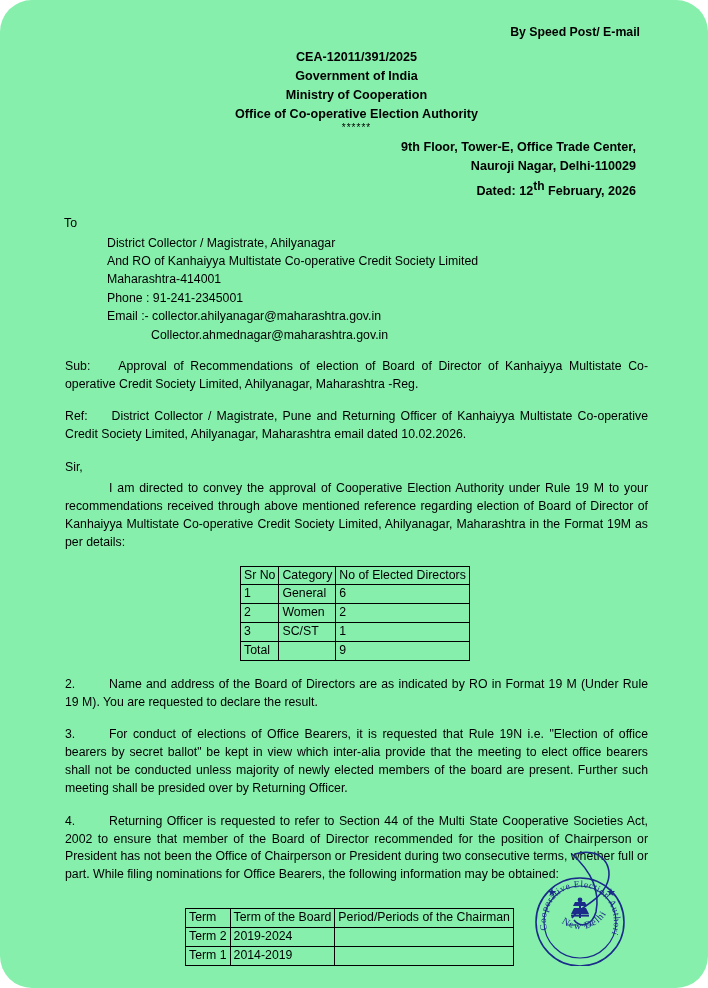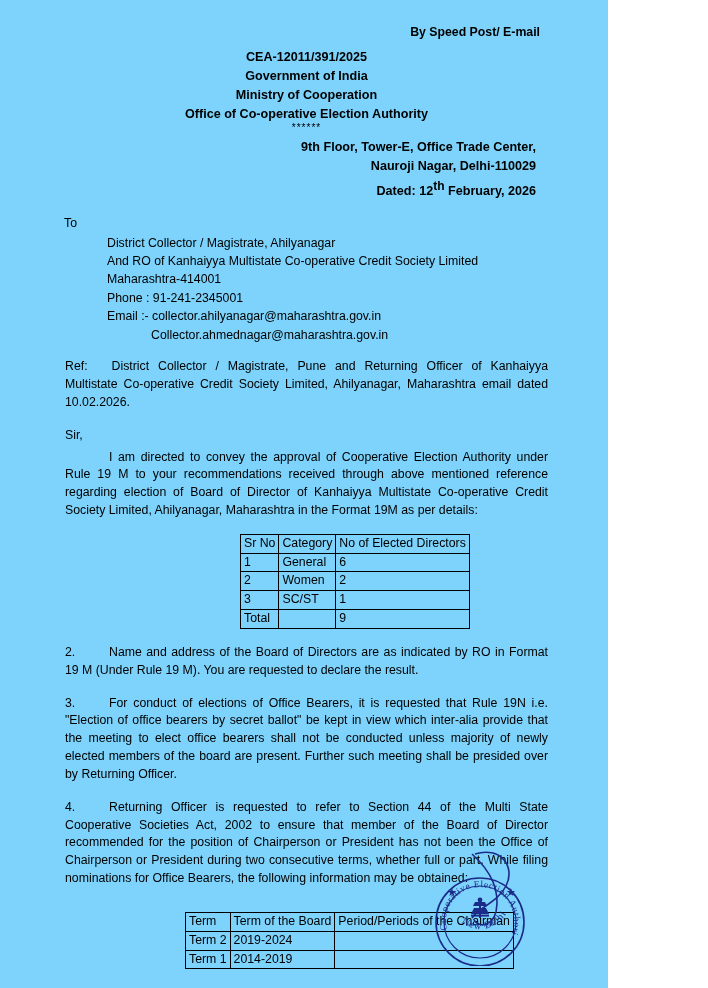--- a/index.html
+++ b/index.html
@@ -6,28 +6,29 @@
     margin: 0;
     padding: 0;
     background: #ffffff;
   }
   body {
     font-family: "Liberation Sans", sans-serif;
     color: #000000;
   }
   .page {
     position: relative;
-    width: 608px;
+    width: 708px;
     height: 988px;
-    background: #7dd3fc;
+    background: #86efac;
     overflow: hidden;
     box-sizing: border-box;
     padding: 20px 60px 0 65px;
     font-size: 12.3px;
     line-height: 1.45;
+    border-radius: 32px;
   }
   .speedpost {
     text-align: right;
     font-weight: bold;
     font-size: 12.3px;
     margin: 4px 8px 6px 0;
   }
   .hdr-center {
     text-align: center;
     font-weight: bold;
@@ -156,20 +157,23 @@
   <div class="to-label">To</div>
   <div class="to-block">
     <div>District Collector / Magistrate, Ahilyanagar</div>
     <div>And RO of Kanhaiyya Multistate Co-operative Credit Society Limited</div>
     <div>Maharashtra-414001</div>
     <div>Phone : 91-241-2345001</div>
     <div>Email :- collector.ahilyanagar@maharashtra.gov.in</div>
     <div class="indent-email">Collector.ahmednagar@maharashtra.gov.in</div>
   </div>
 
+  <div class="para sub-line">
+    <span>Sub:</span><span class="tab-sub"></span><span>Approval of Recommendations of election of Board of Director of Kanhaiyya Multistate Co-operative Credit Society Limited, Ahilyanagar, Maharashtra -Reg.</span>
+  </div>
 
   <div class="para ref-line">
     <span>Ref:</span><span class="tab-ref"></span><span>District Collector / Magistrate, Pune and Returning Officer of Kanhaiyya Multistate Co-operative Credit Society Limited, Ahilyanagar, Maharashtra email dated 10.02.2026.</span>
   </div>
 
   <div class="sir">Sir,</div>
 
   <div class="body-para">I am directed to convey the approval of Cooperative Election Authority under Rule 19 M to your recommendations received through above mentioned reference regarding election of Board of Director of Kanhaiyya Multistate Co-operative Credit Society Limited, Ahilyanagar, Maharashtra in the Format 19M as per details:</div>
 
   <div class="tbl-wrap-1">

